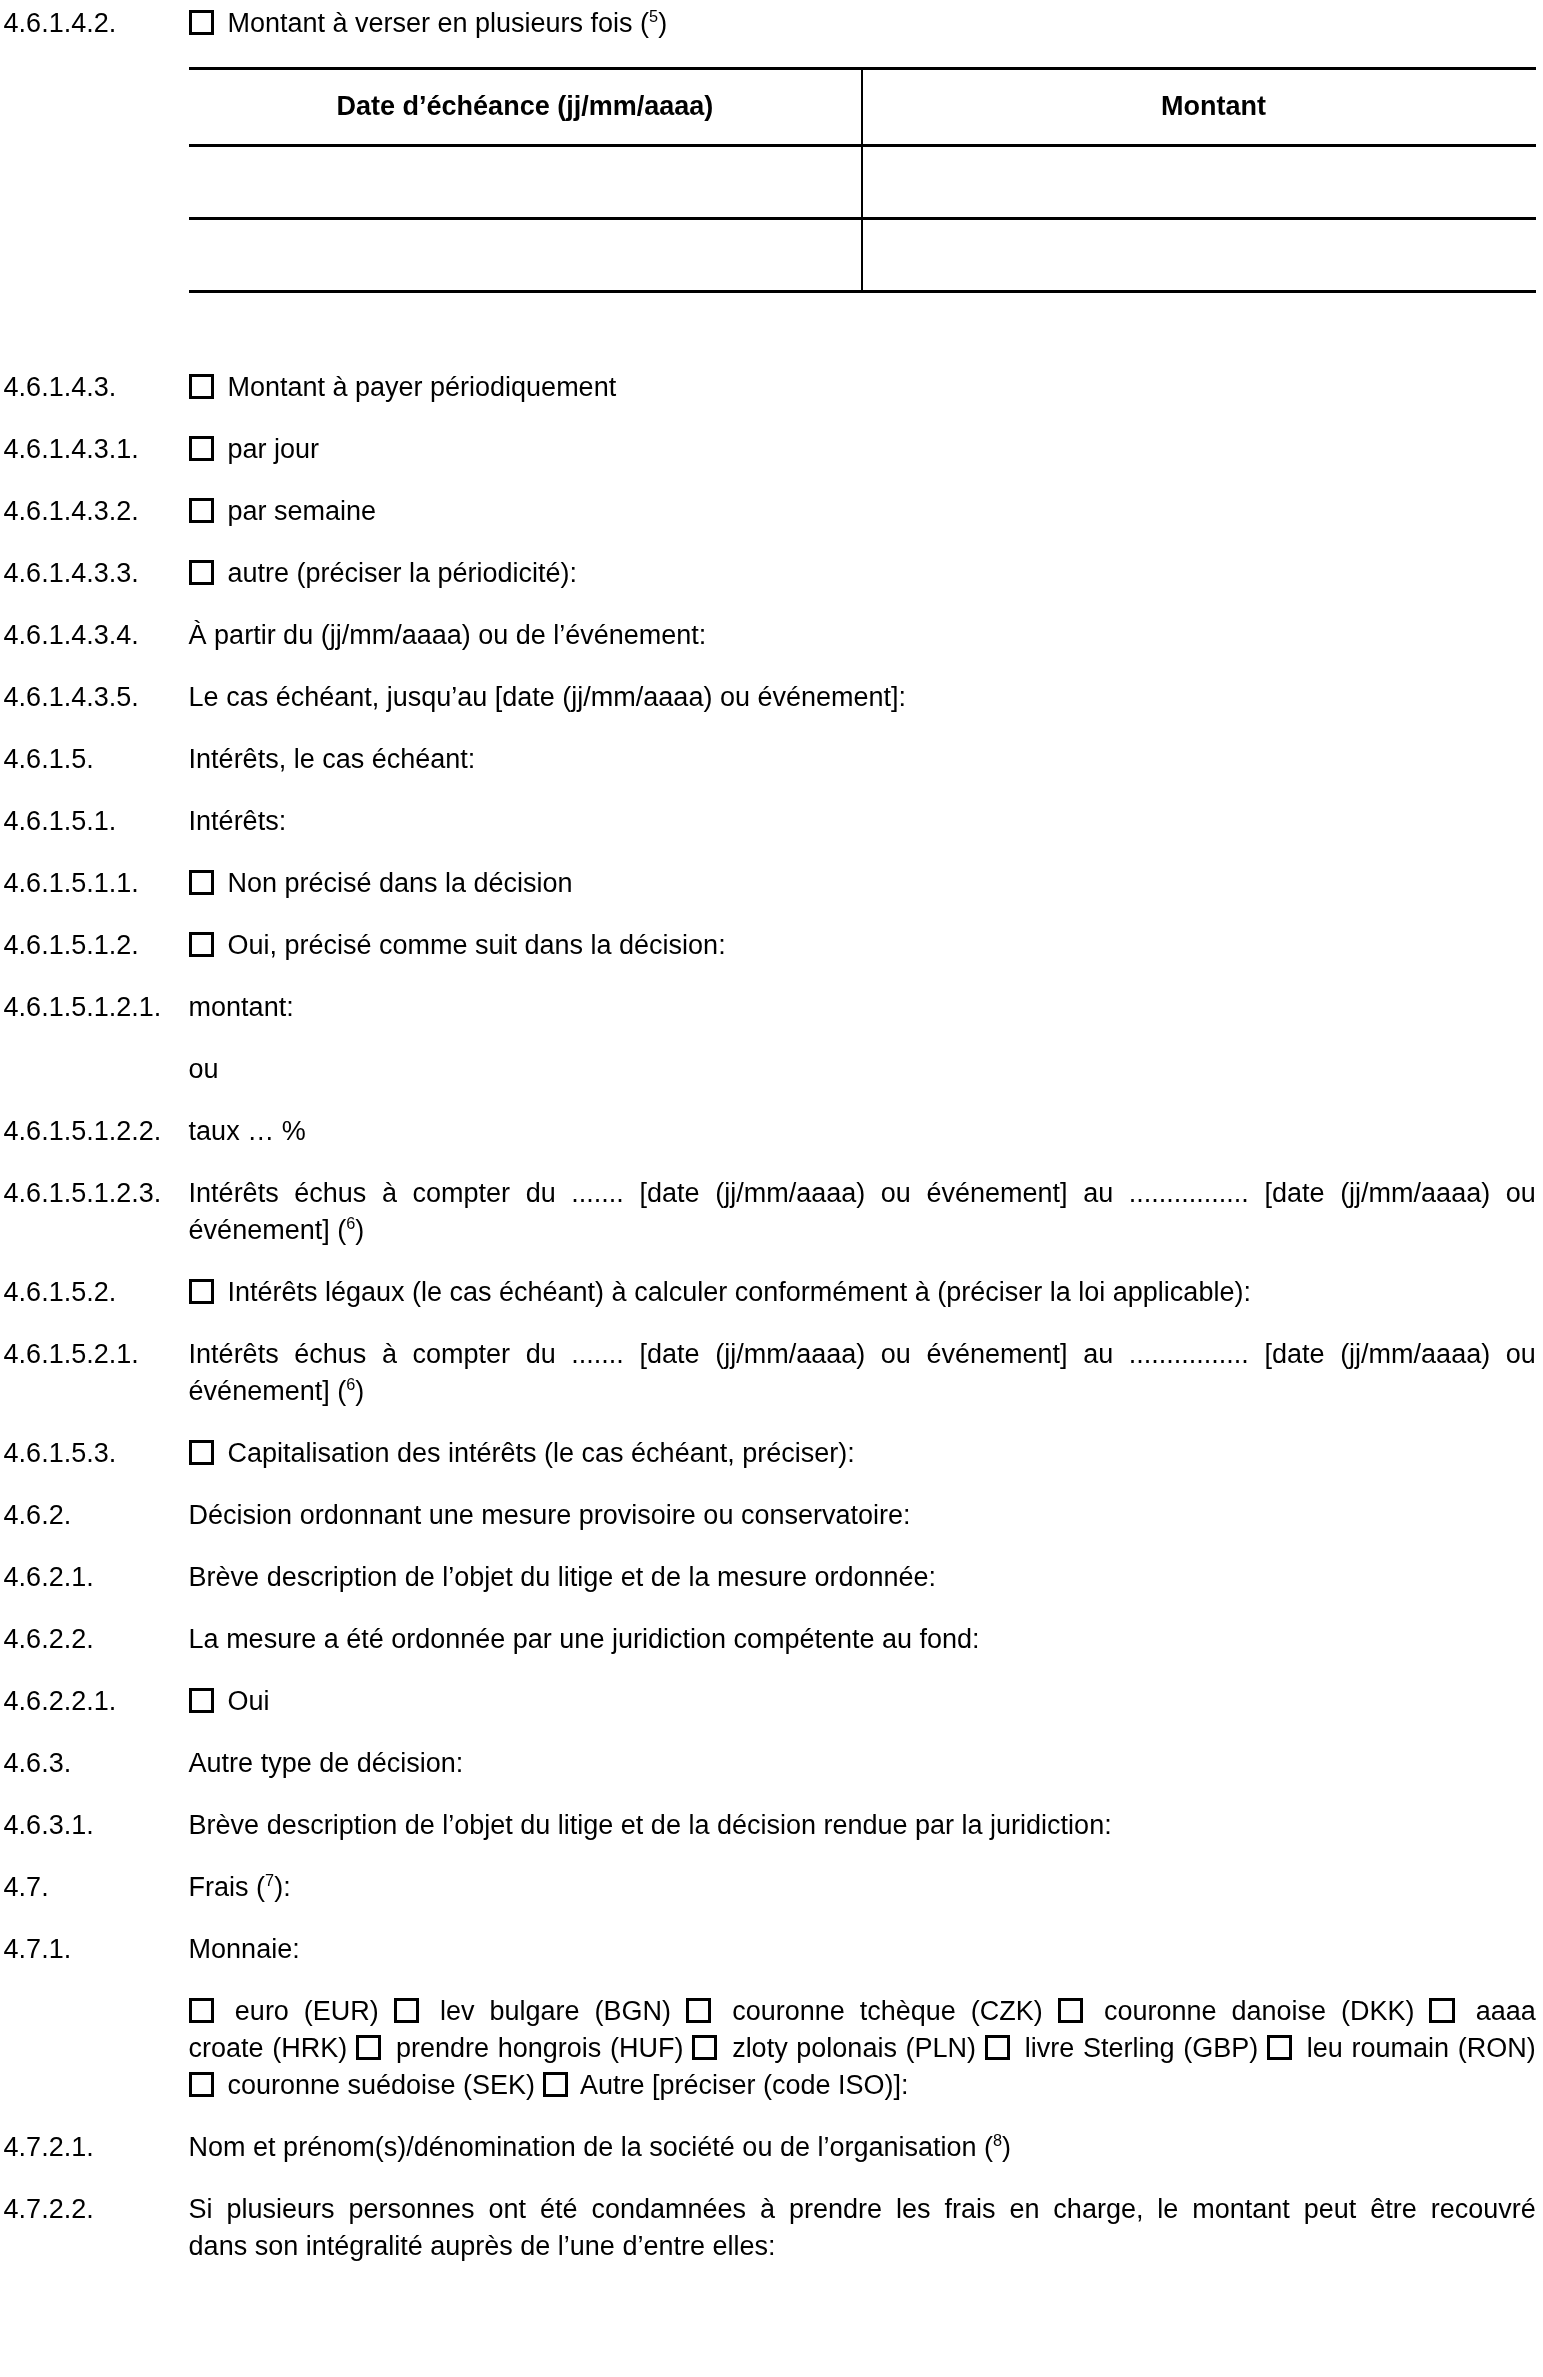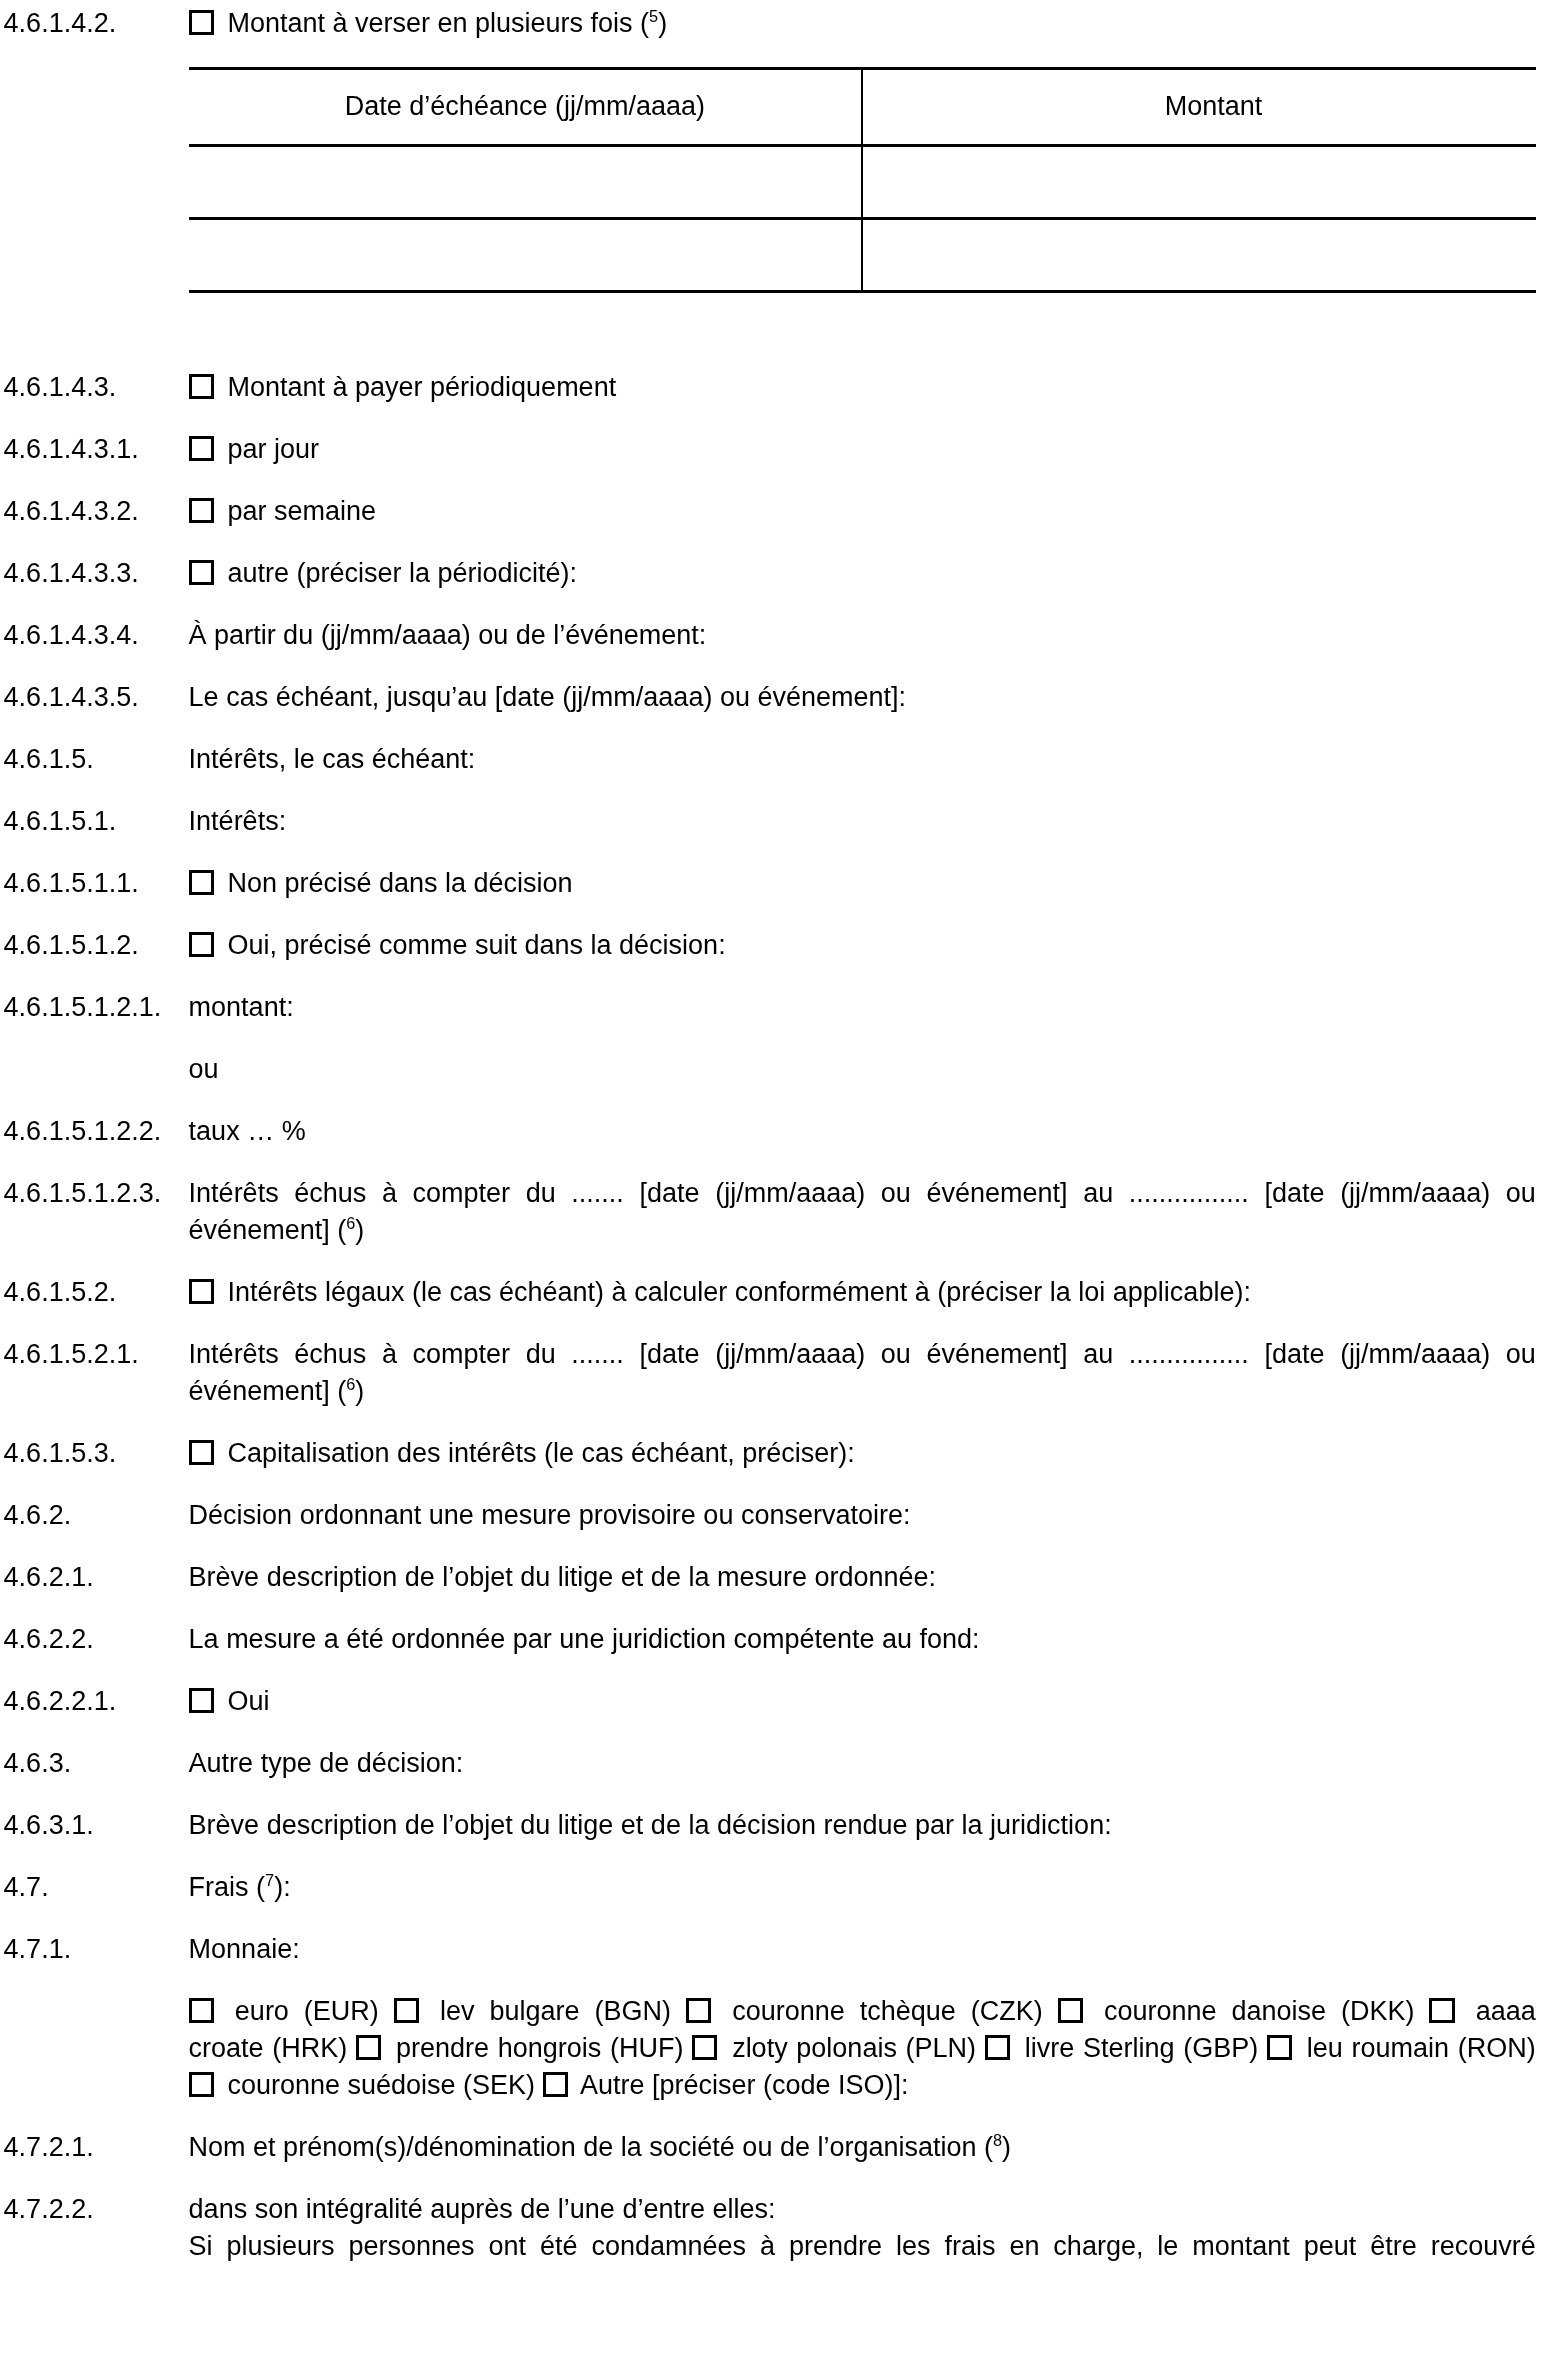--- a/index.html
+++ b/index.html
@@ -55,21 +55,21 @@
     margin: 1.8px 0 76px 185px;
   }
   table.pay {
     border-collapse: collapse;
     width: 100%;
     table-layout: fixed;
   }
   table.pay th, table.pay td {
     border-top: 3px solid #000;
     border-bottom: 3px solid #000;
-    font-weight: normal;
+    font-weight: bold;
     text-align: center;
     vertical-align: middle;
     padding: 0;
   }
   table.pay .c2 {
     border-left: 2.4px solid #000;
     padding-left: 28px;
   }
   table.pay th { height: 74px; }
   table.pay td { height: 70px; }
@@ -245,19 +245,19 @@
 
 
   <div class="item">
     <div class="num">4.7.2.1.</div>
     <div class="content"><span>Nom et prénom(s)/dénomination de la société ou de l’organisation (</span><sup>8</sup><span>)</span></div>
   </div>
 
   <div class="item">
     <div class="num">4.7.2.2.</div>
     <div class="content">
+      <div class="line just">Si plusieurs personnes ont été condamnées à prendre les frais en charge, le montant peut être recouvré</div>
       <div class="line">dans son intégralité auprès de l’une d’entre elles:</div>
-      <div class="line just">Si plusieurs personnes ont été condamnées à prendre les frais en charge, le montant peut être recouvré</div>
     </div>
   </div>
 
 </div>
 
 
 </body></html>

